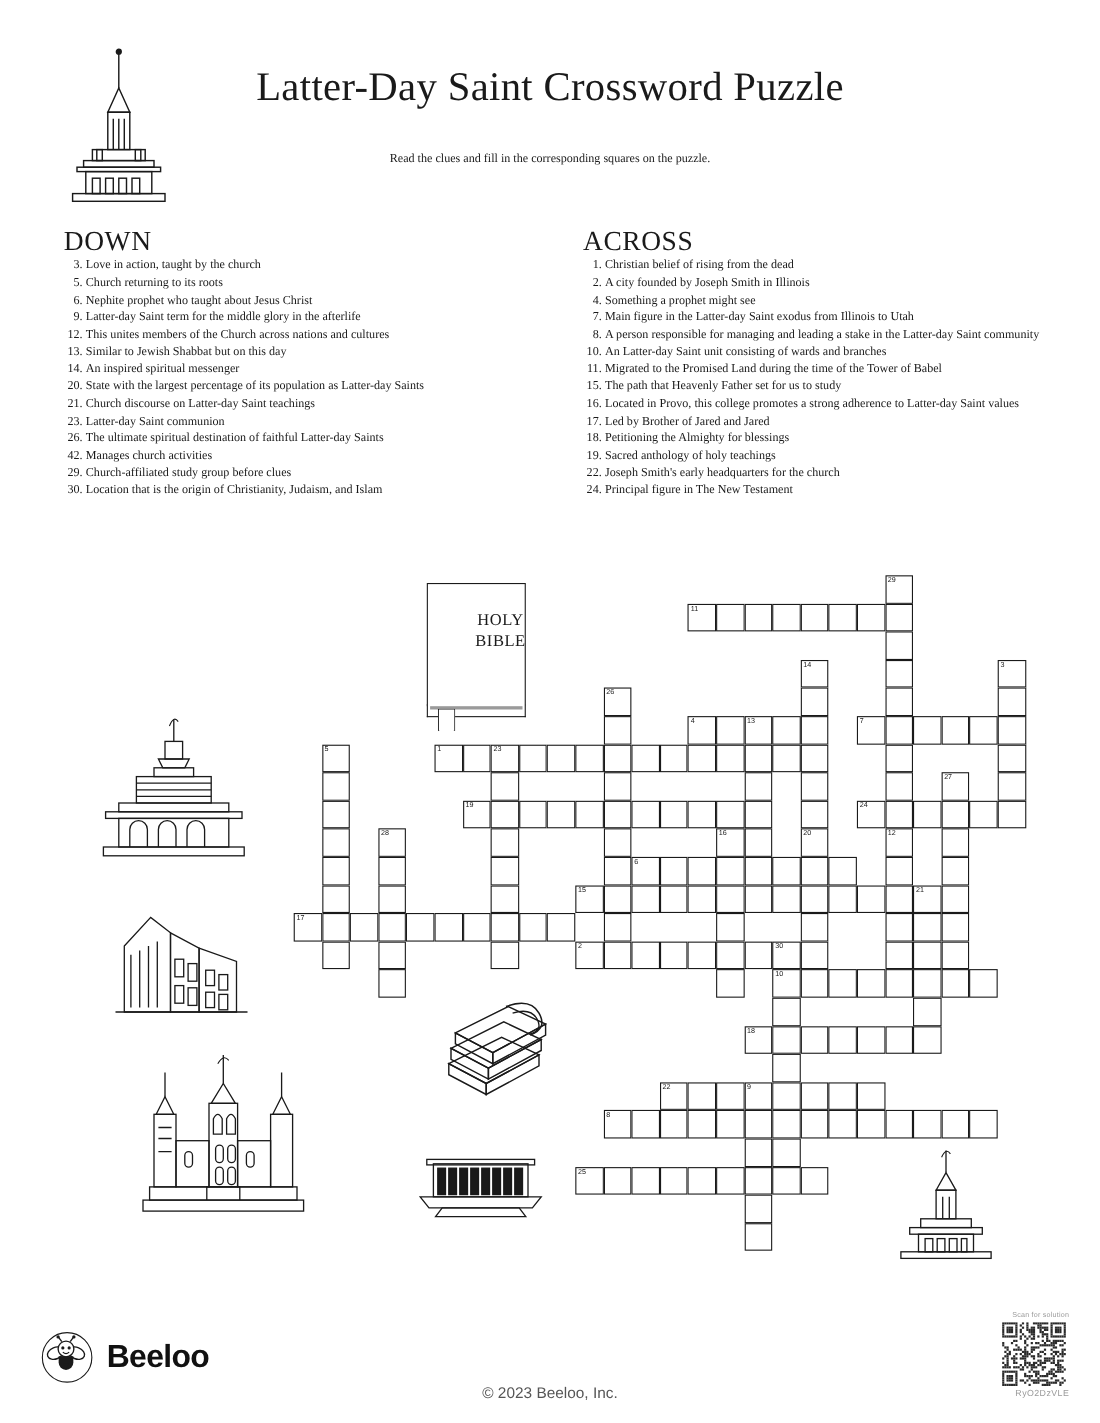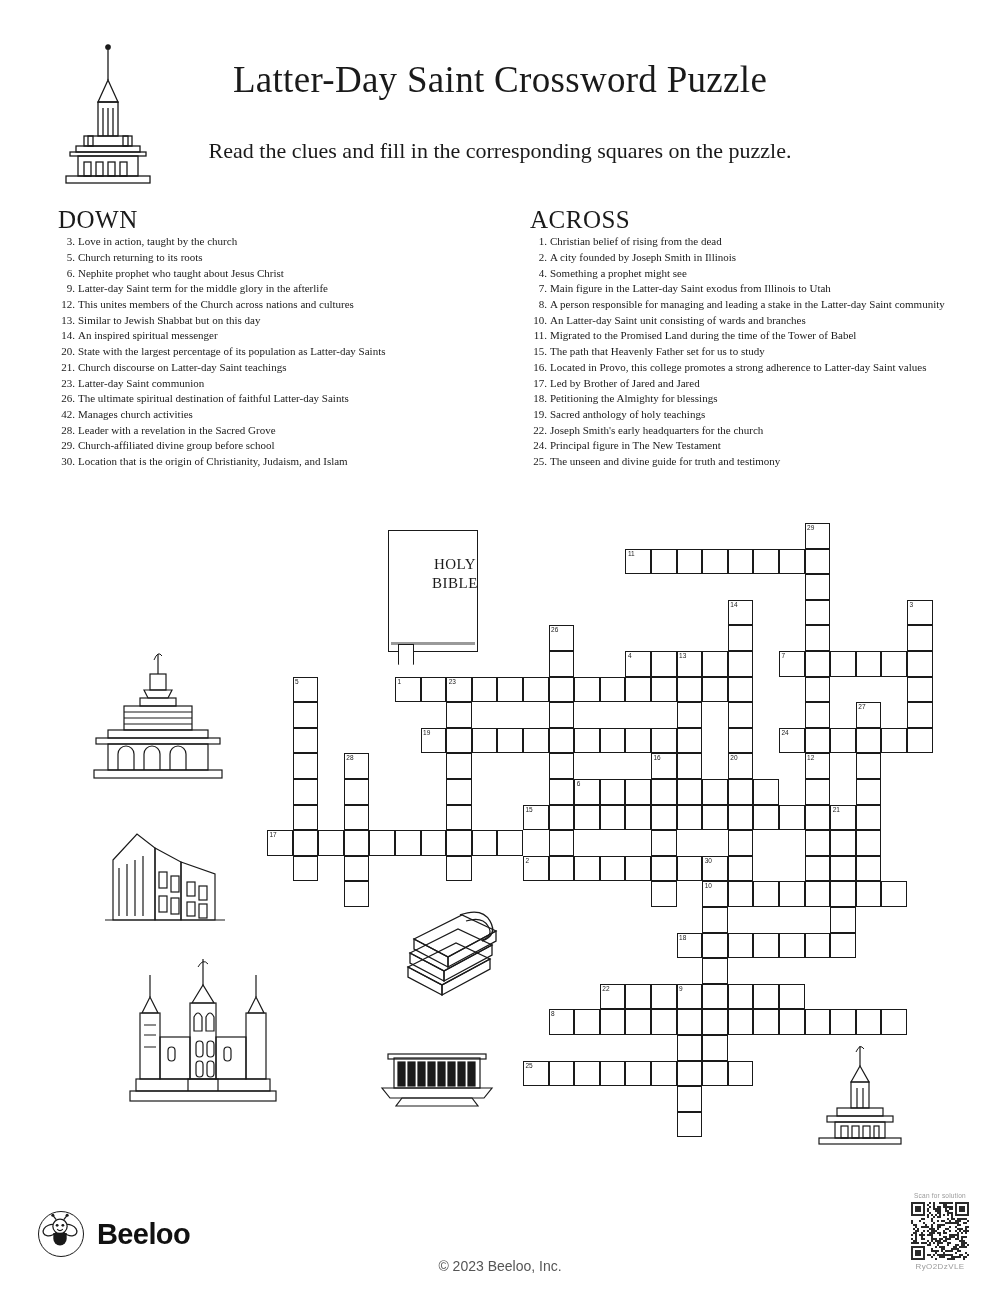--- a/index.html
+++ b/index.html
@@ -15,21 +15,21 @@
   .page{position:relative;width:1000px;height:1294px;}
 
   
   .title{
     position:absolute;left:0;top:58px;width:1000px;text-align:center;
     font-size:37px;letter-spacing:0.3px;font-weight:400;
     font-family:"Liberation Serif", serif;
   }
   .subtitle{
     position:absolute;left:0;top:138px;width:1000px;text-align:center;
-    font-size:22px;font-weight:400;
+    font-size:11px;font-weight:400;
   }
 
   
   .temple-tl{position:absolute;left:48px;top:40px;width:120px;height:150px;}
 
   
   .bom{position:absolute;left:828px;top:55px;width:116px;height:135px;}
   .bom .cover{
     position:absolute;left:0;top:0;width:104px;height:123px;
     border:1.6px solid #1a1a1a;background:#fff;z-index:2;
@@ -85,21 +85,21 @@
   .bible .mark{position:absolute;left:10px;top:114px;width:14px;height:19px;background:#fff;border:1.4px solid #1a1a1a;
     clip-path:polygon(0 0,100% 0,100% 100%,50% 72%,0 100%);}
   .bible .txt{position:absolute;left:0;top:25px;width:88px;text-align:center;font-size:15px;line-height:19px;letter-spacing:0.5px;padding-left:23px;}
 
   
   .logo{position:absolute;left:38px;top:1211px;display:flex;align-items:center;gap:13px;}
   .logo .mark{width:44px;height:44px;border-radius:50%;border:1.6px solid #1a1a1a;position:relative;background:#fff;}
   .logo .word{font-family:"Liberation Sans", sans-serif;font-weight:700;font-size:29px;letter-spacing:-0.6px;color:#111;}
   .copyright{position:absolute;left:0;top:1258px;width:1000px;text-align:center;font-size:14px;color:#555;
     font-family:"Liberation Sans", sans-serif;}
-  .qr-box{position:absolute;left:908px;top:1192px;width:64px;text-align:center;}
+  .qr-box{position:absolute;left:908px;top:1192px;width:64px;text-align:right;}
   .qr-box .cap{font-size:6.5px;color:#9a9a9a;font-family:"Liberation Sans", sans-serif;letter-spacing:0.2px;}
   .qr-box .code{font-size:8px;color:#9a9a9a;font-family:"Liberation Sans", sans-serif;letter-spacing:0.4px;margin-top:2px;}
   .qr-img{width:58px;height:58px;margin:3px auto 0 auto;display:block;}
   svg{display:block;}
 </style>
 </head>
 <body>
 
 <div class="page">
 
@@ -138,22 +138,21 @@
         <div class="clue"><span class="num">6.</span><span>Nephite prophet who taught about Jesus Christ</span></div>
         <div class="clue"><span class="num">9.</span><span>Latter-day Saint term for the middle glory in the afterlife</span></div>
         <div class="clue"><span class="num">12.</span><span>This unites members of the Church across nations and cultures</span></div>
         <div class="clue"><span class="num">13.</span><span>Similar to Jewish Shabbat but on this day</span></div>
         <div class="clue"><span class="num">14.</span><span>An inspired spiritual messenger</span></div>
         <div class="clue"><span class="num">20.</span><span>State with the largest percentage of its population as Latter-day Saints</span></div>
         <div class="clue"><span class="num">21.</span><span>Church discourse on Latter-day Saint teachings</span></div>
         <div class="clue"><span class="num">23.</span><span>Latter-day Saint communion</span></div>
         <div class="clue"><span class="num">26.</span><span>The ultimate spiritual destination of faithful Latter-day Saints</span></div>
         <div class="clue"><span class="num">42.</span><span>Manages church activities</span></div>
-        <div class="clue"><span class="num">28.</span><span>Leader with a revelation in the Sacred Grove</span></div>
-        <div class="clue"><span class="num">29.</span><span>Church-affiliated divine group before school</span></div>
+        <div class="clue"><span class="num">29.</span><span>Church-affiliated study group before clues</span></div>
         <div class="clue"><span class="num">30.</span><span>Location that is the origin of Christianity, Judaism, and Islam</span></div>
       </div>
   </div>
 
   <div class="clue-col across">
     <h2>ACROSS</h2>
     <div id="across-list">
         <div class="clue"><span class="num">1.</span><span>Christian belief of rising from the dead</span></div>
         <div class="clue"><span class="num">2.</span><span>A city founded by Joseph Smith in Illinois</span></div>
         <div class="clue"><span class="num">4.</span><span>Something a prophet might see</span></div>
@@ -161,21 +160,20 @@
         <div class="clue"><span class="num">8.</span><span>A person responsible for managing and leading a stake in the Latter-day Saint community</span></div>
         <div class="clue"><span class="num">10.</span><span>An Latter-day Saint unit consisting of wards and branches</span></div>
         <div class="clue"><span class="num">11.</span><span>Migrated to the Promised Land during the time of the Tower of Babel</span></div>
         <div class="clue"><span class="num">15.</span><span>The path that Heavenly Father set for us to study</span></div>
         <div class="clue"><span class="num">16.</span><span>Located in Provo, this college promotes a strong adherence to Latter-day Saint values</span></div>
         <div class="clue"><span class="num">17.</span><span>Led by Brother of Jared and Jared</span></div>
         <div class="clue"><span class="num">18.</span><span>Petitioning the Almighty for blessings</span></div>
         <div class="clue"><span class="num">19.</span><span>Sacred anthology of holy teachings</span></div>
         <div class="clue"><span class="num">22.</span><span>Joseph Smith's early headquarters for the church</span></div>
         <div class="clue"><span class="num">24.</span><span>Principal figure in The New Testament</span></div>
-        <div class="clue"><span class="num">25.</span><span>The unseen and divine guide for truth and testimony</span></div>
       </div>
   </div>
 
   <div class="bible">
     <div class="cover"></div>
     <div class="txt">
       <div>HOLY</div>
       <div>BIBLE</div>
     </div>
     <div class="spine">

